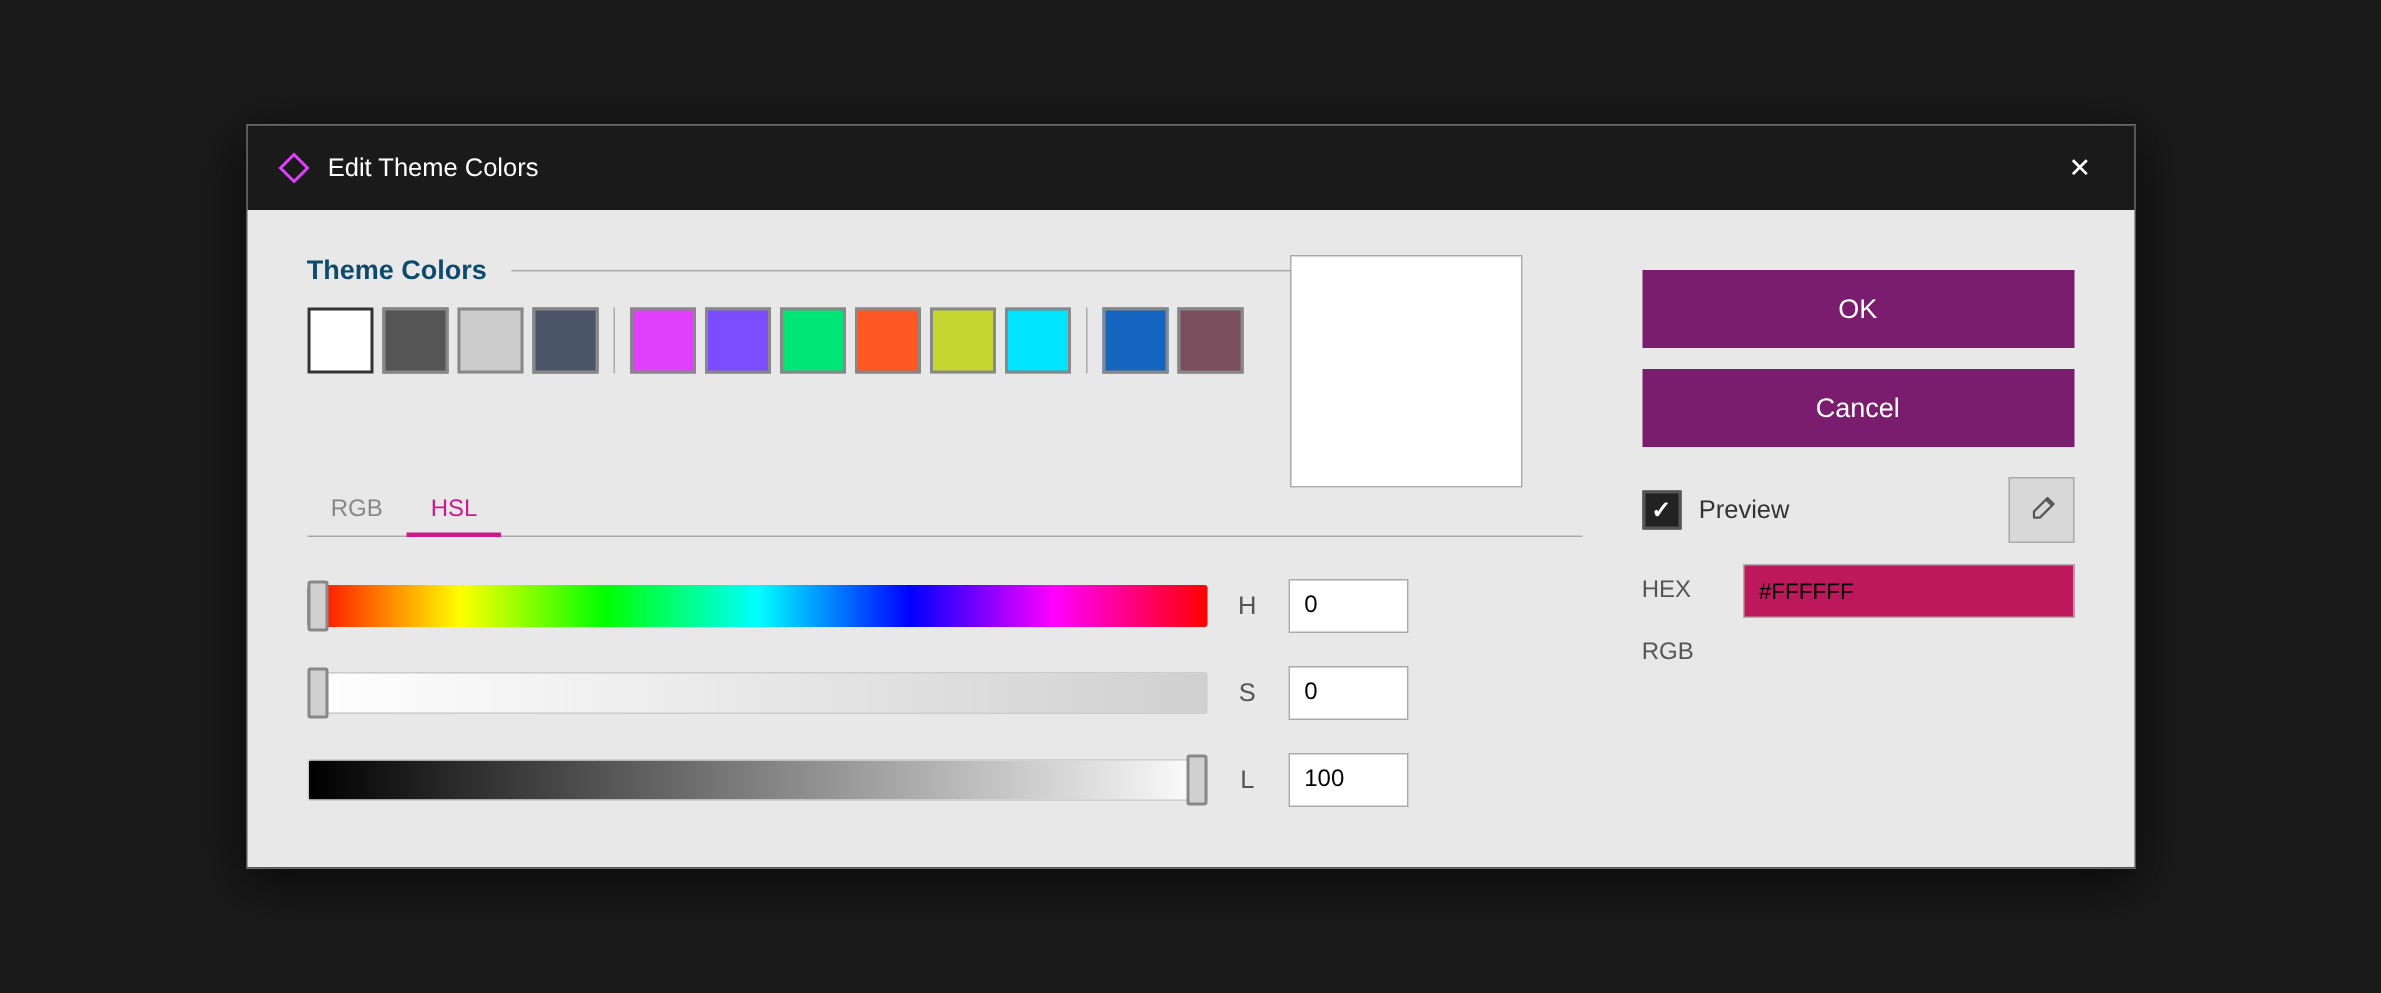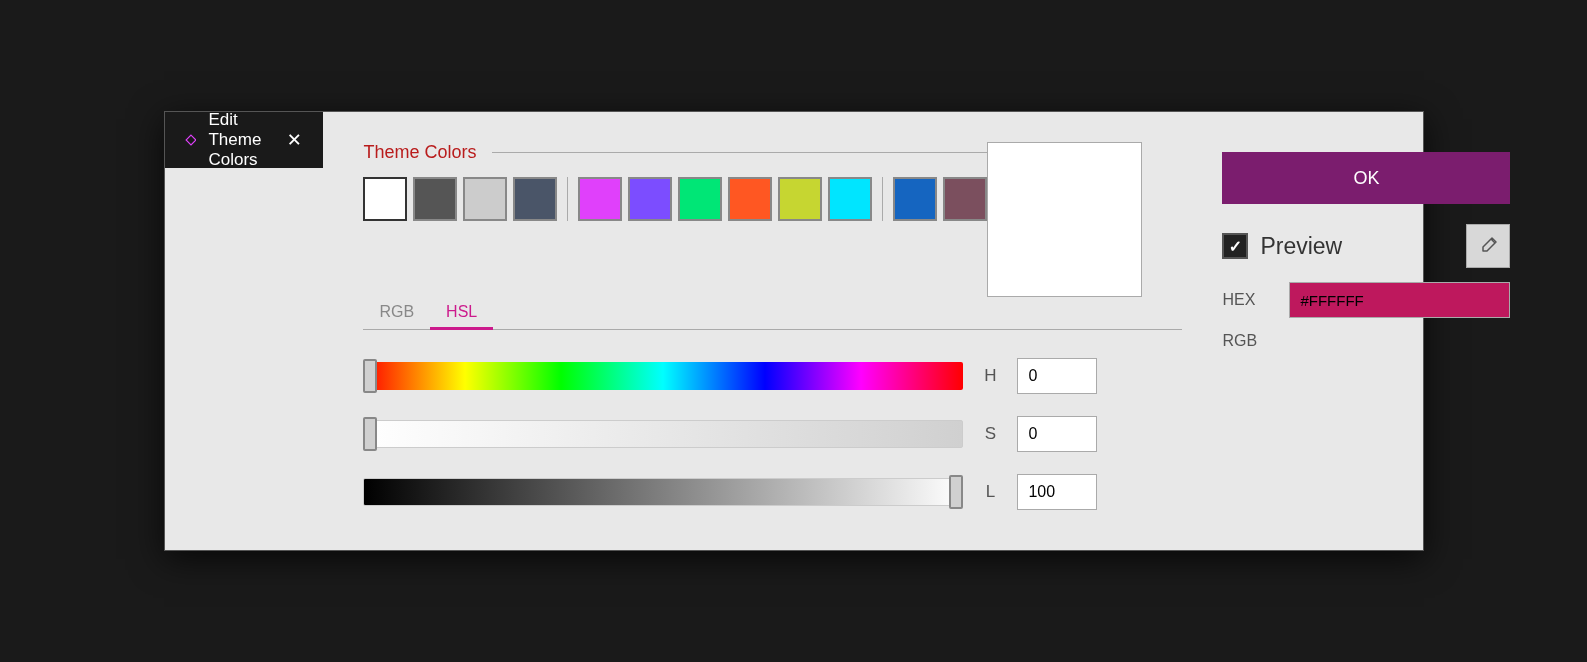--- a/index.html
+++ b/index.html
@@ -20,21 +20,21 @@
       align-items: center;
       justify-content: center;
     }
 
     .dialog {
       width: 1260px;
       background: #e8e8e8;
       border: 1px solid #555;
       box-shadow: 0 8px 32px rgba(0,0,0,0.7);
       display: flex;
-      flex-direction: row;
+      flex-direction: column;
     }
 
     .title-bar {
       background: #1a1a1a;
       height: 56px;
       display: flex;
       align-items: center;
       padding: 0 20px;
       justify-content: space-between;
     }
@@ -82,23 +82,23 @@
 
     .right-panel {
       display: flex;
       flex-direction: column;
       gap: 14px;
       min-width: 280px;
       padding-top: 10px;
     }
 
     .section-title {
-      color: #b91c1c;
+      color: #0c4a6e;
       font-size: 18px;
-      font-weight: 400;
+      font-weight: 700;
       margin-bottom: 14px;
       display: flex;
       align-items: center;
       gap: 0;
     }
 
     .section-title::after {
       content: '';
       flex: 1;
       height: 1px;
@@ -310,21 +310,21 @@
     }
 
     .preview-checkbox::after {
       content: '✓';
       color: #fff;
       font-size: 16px;
       font-weight: bold;
     }
 
     .preview-label {
-      font-size: 23px;
+      font-size: 17px;
       color: #333;
       flex: 1;
     }
 
     .eyedropper-btn {
       width: 44px;
       height: 44px;
       background: #d8d8d8;
       border: 1px solid #aaa;
       display: flex;
@@ -446,20 +446,21 @@
             </div>
             <span class="slider-label">L</span>
             <input class="slider-value-input" type="text" value="100" style="">
           </div>
 
         </div>
       </div>
 
       <div class="right-panel">
         <button class="ok-btn">OK</button>
+        <button class="cancel-btn">Cancel</button>
 
         <div class="preview-row">
           <div class="preview-checkbox"></div>
           <span class="preview-label">Preview</span>
           <div class="eyedropper-btn">
             <svg width="20" height="20" viewBox="0 0 20 20" fill="none">
               <path d="M14 2l4 4-9 9H5v-4l9-9zM5 15v0" stroke="#555" stroke-width="1.5" stroke-linecap="round" stroke-linejoin="round"></path>
               <path d="M13 3l4 4" stroke="#555" stroke-width="1.5"></path>
             </svg>
           </div>

